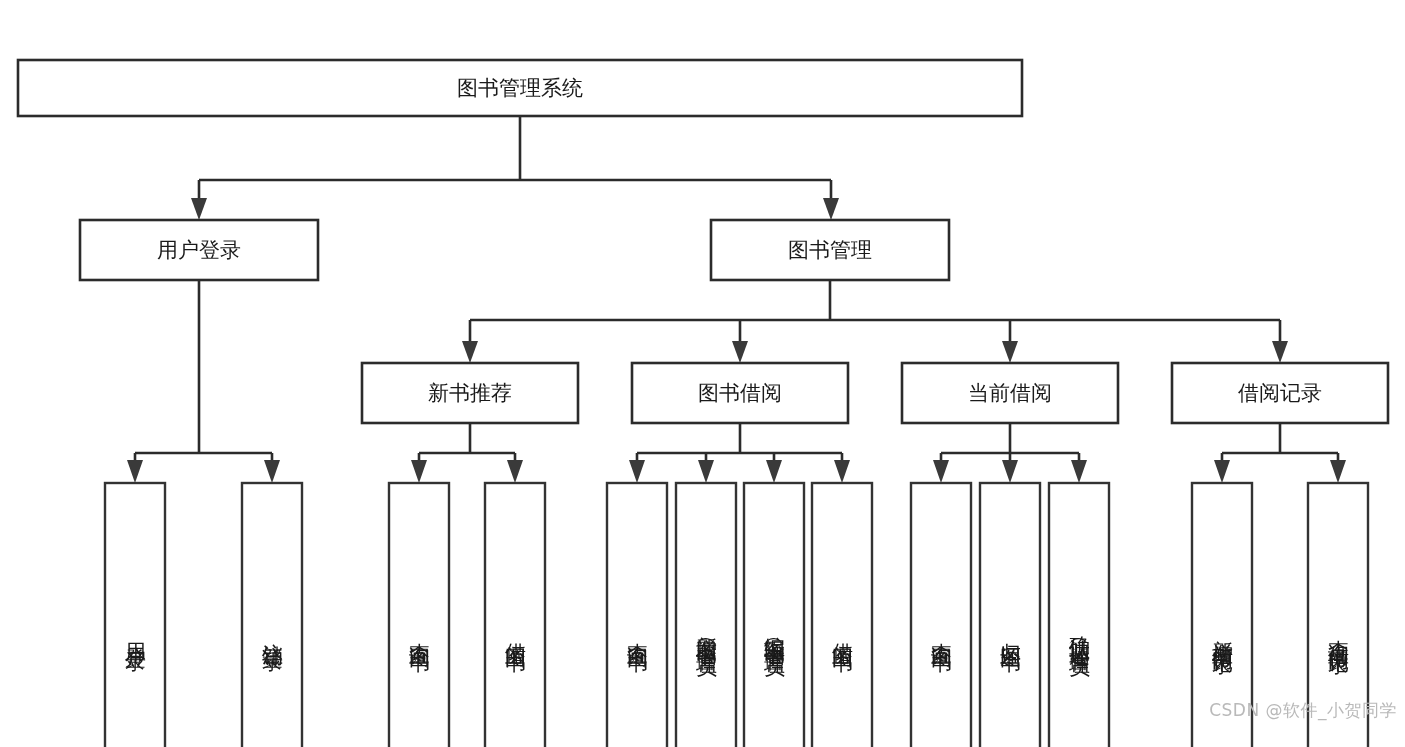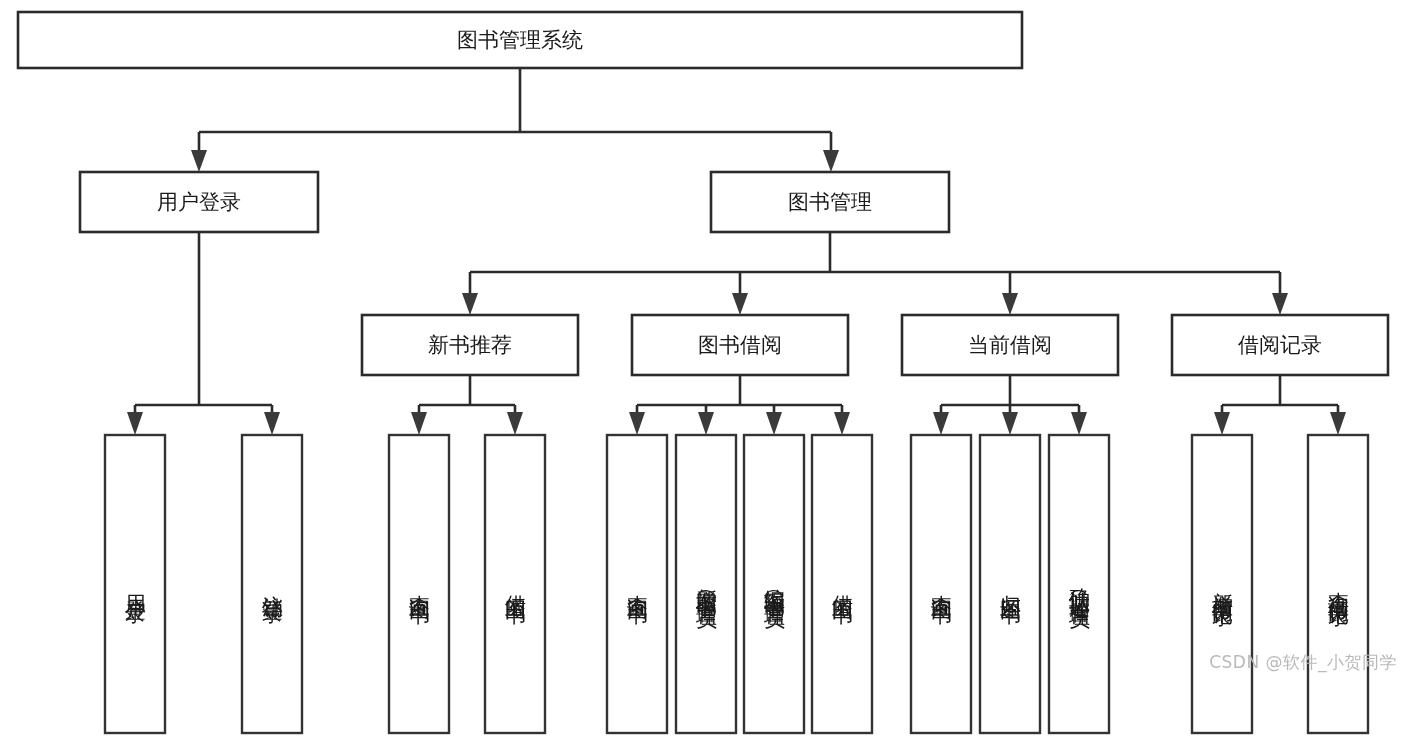--- a/index.html
+++ b/index.html
@@ -12,20 +12,21 @@
     width: 1405px;
     height: 747px;
     overflow: hidden;
     font-family: "DejaVu Sans", "Liberation Sans", sans-serif;
   }
   #diagram-root {
     position: relative;
     width: 1405px;
     height: 680px;
     background: #ffffff;
+    margin-top: 48px;
   }
   svg#tree-svg {
     position: absolute;
     left: 0;
     top: 0;
     width: 1405px;
     height: 747px;
     display: block;
   }
   .node-box {

